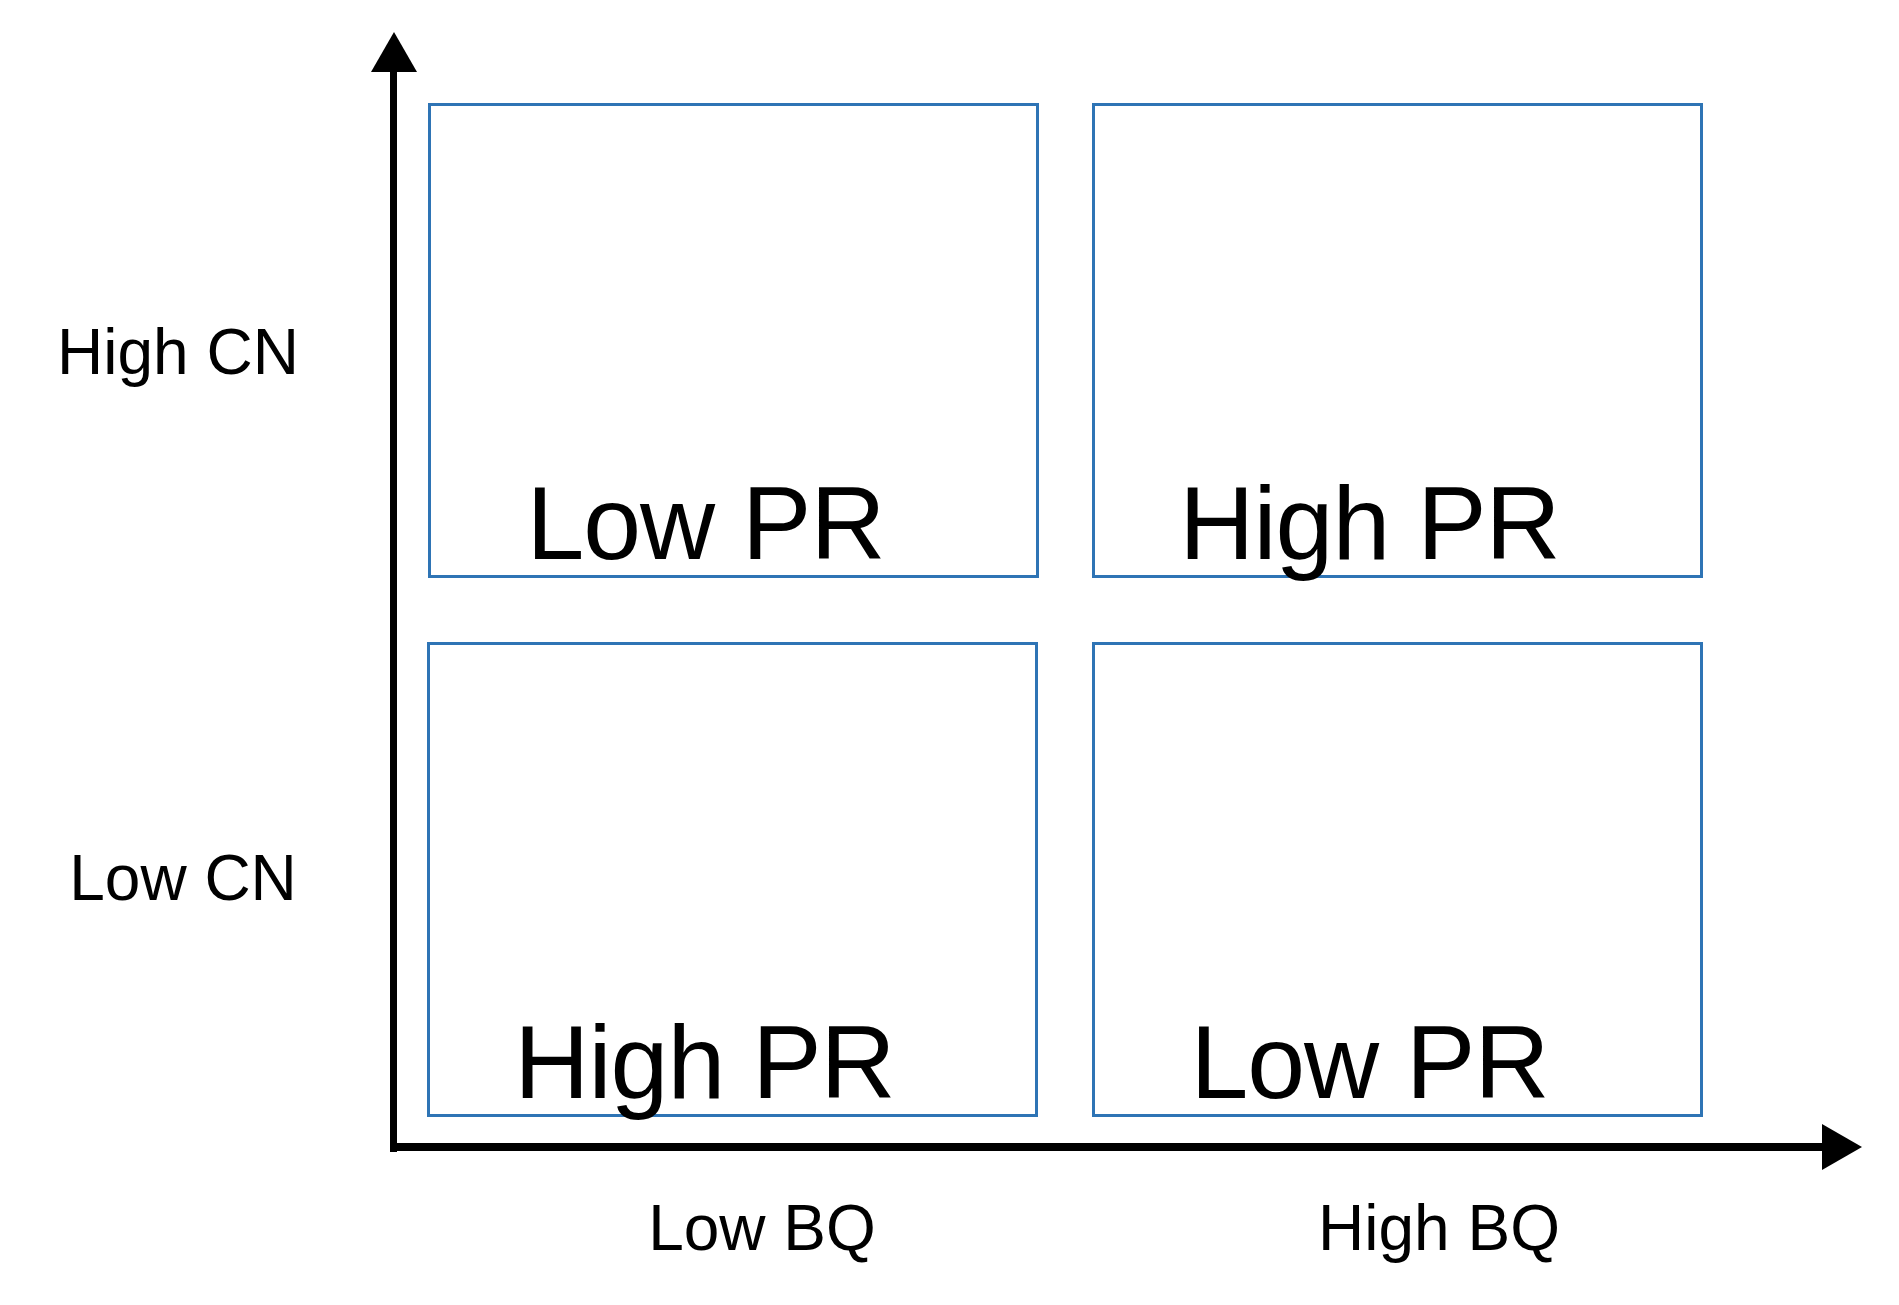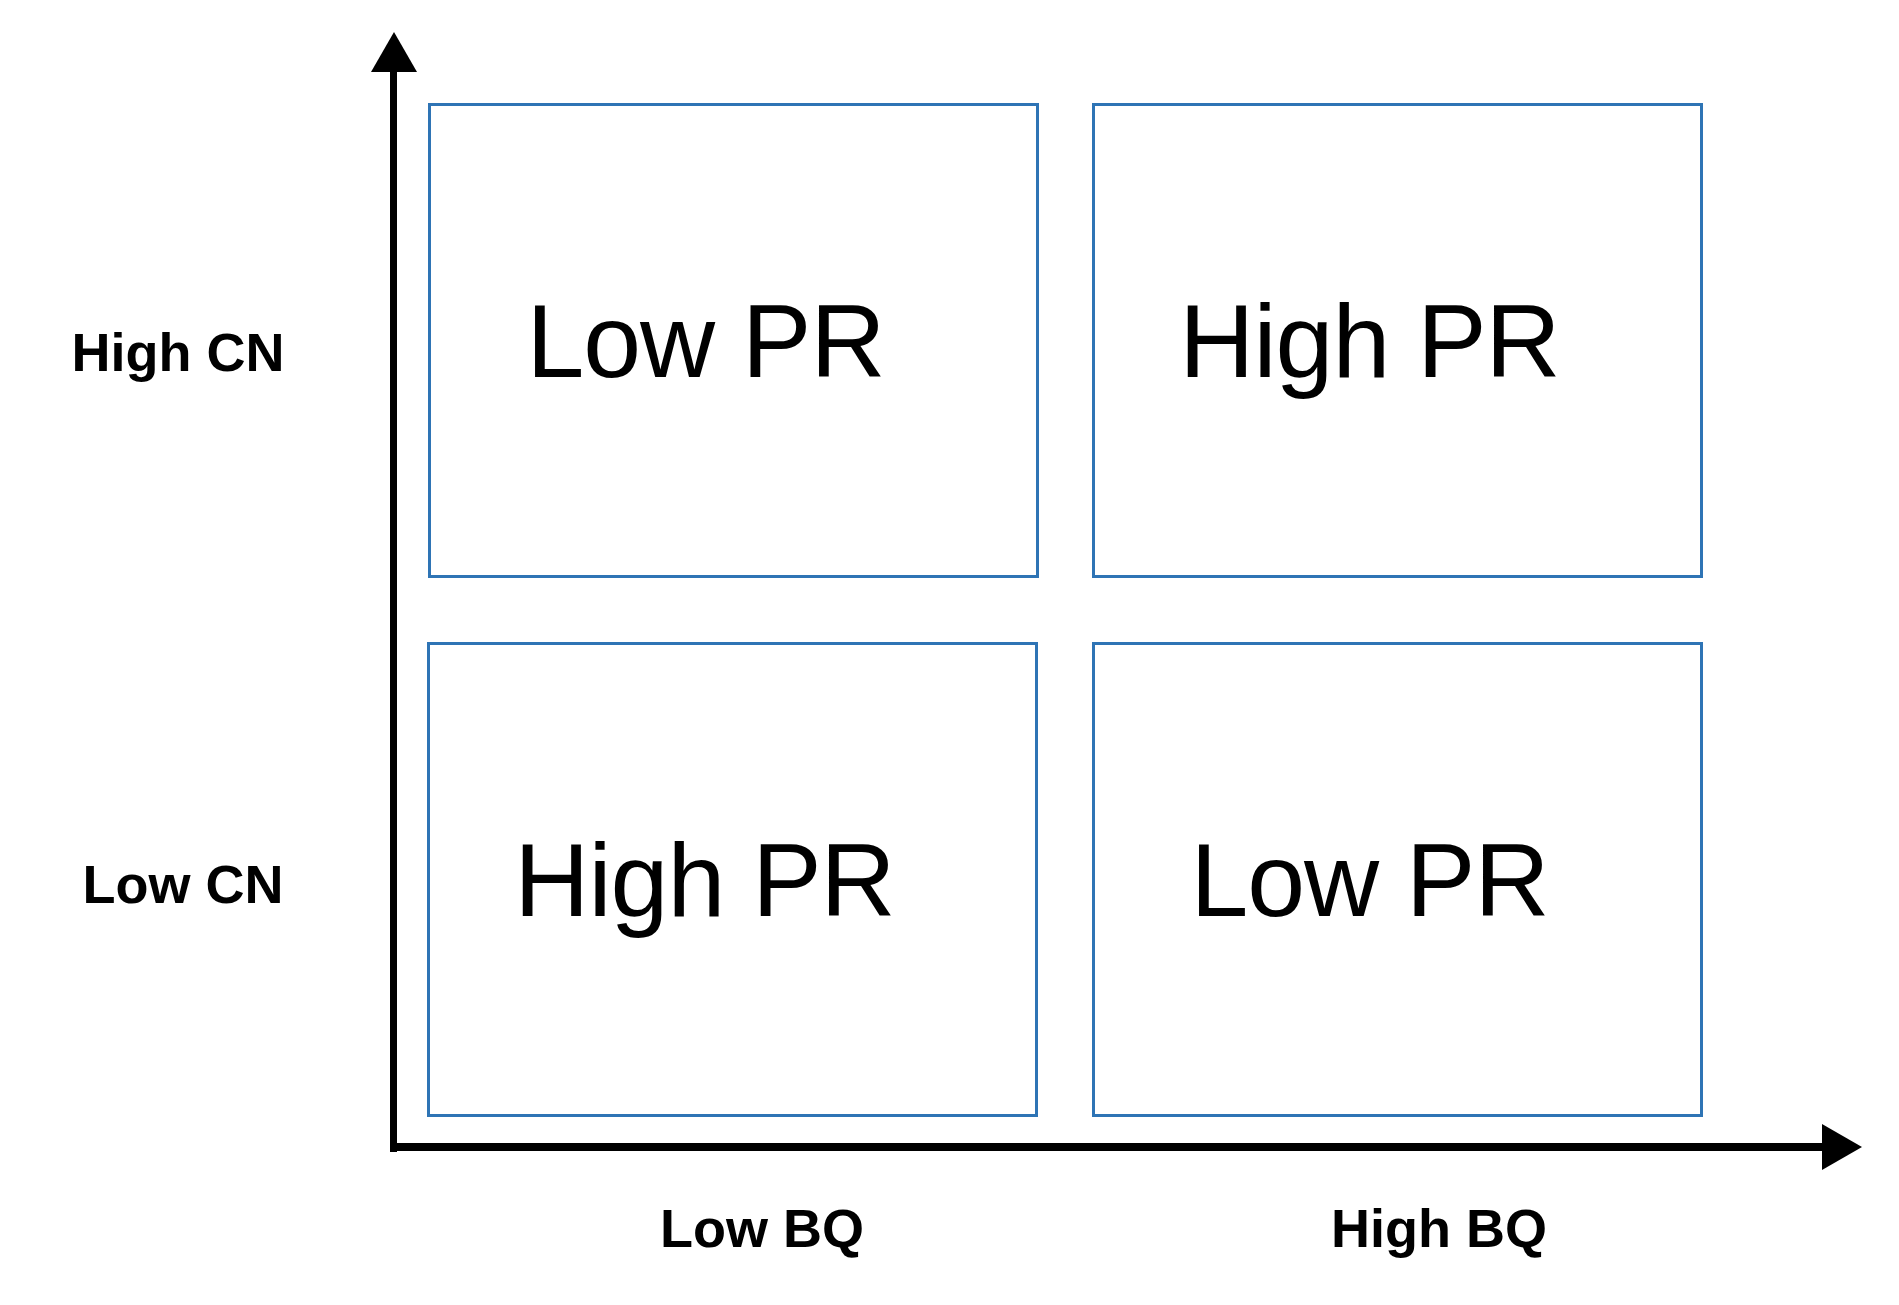--- a/index.html
+++ b/index.html
@@ -57,48 +57,48 @@
 
   
   .quadrant {
     position: absolute;
     width: 611px;
     height: 475px;
     border: 3px solid #2E74B5;
     box-sizing: border-box;
     background: #ffffff;
     display: flex;
-    align-items: center;
+    align-items: flex-end;
     justify-content: center;
   }
   .q-tl { left: 428px;  top: 103px; }
   .q-tr { left: 1092px; top: 103px; }
   .q-bl { left: 427px;  top: 642px; }
   .q-br { left: 1092px; top: 642px; }
 
   .quadrant-label {
     font-size: 104px;
     font-weight: 400;
     line-height: 1;
     letter-spacing: -1px;
     white-space: nowrap;
     transform: translateX(-28px); 
   }
 
   
   .axis-label {
     position: absolute;
     transform: translate(-50%, -50%);
-    font-size: 54px;
-    font-weight: 700;
+    font-size: 64px;
+    font-weight: 400;
     line-height: 1;
     white-space: nowrap;
   }
   .lbl-high-cn { left: 178px;  top: 352px;  }
-  .lbl-low-cn  { left: 183px;  top: 878px; margin-top: 6px;  }
+  .lbl-low-cn  { left: 183px;  top: 878px;  }
   .lbl-low-bq  { left: 762px;  top: 1228px; }
   .lbl-high-bq { left: 1439px; top: 1228px; }
 </style>
 </head>
 <body>
 
 <div class="canvas">
 
   <div class="y-axis-line"></div>
   <div class="y-axis-arrowhead"></div>

